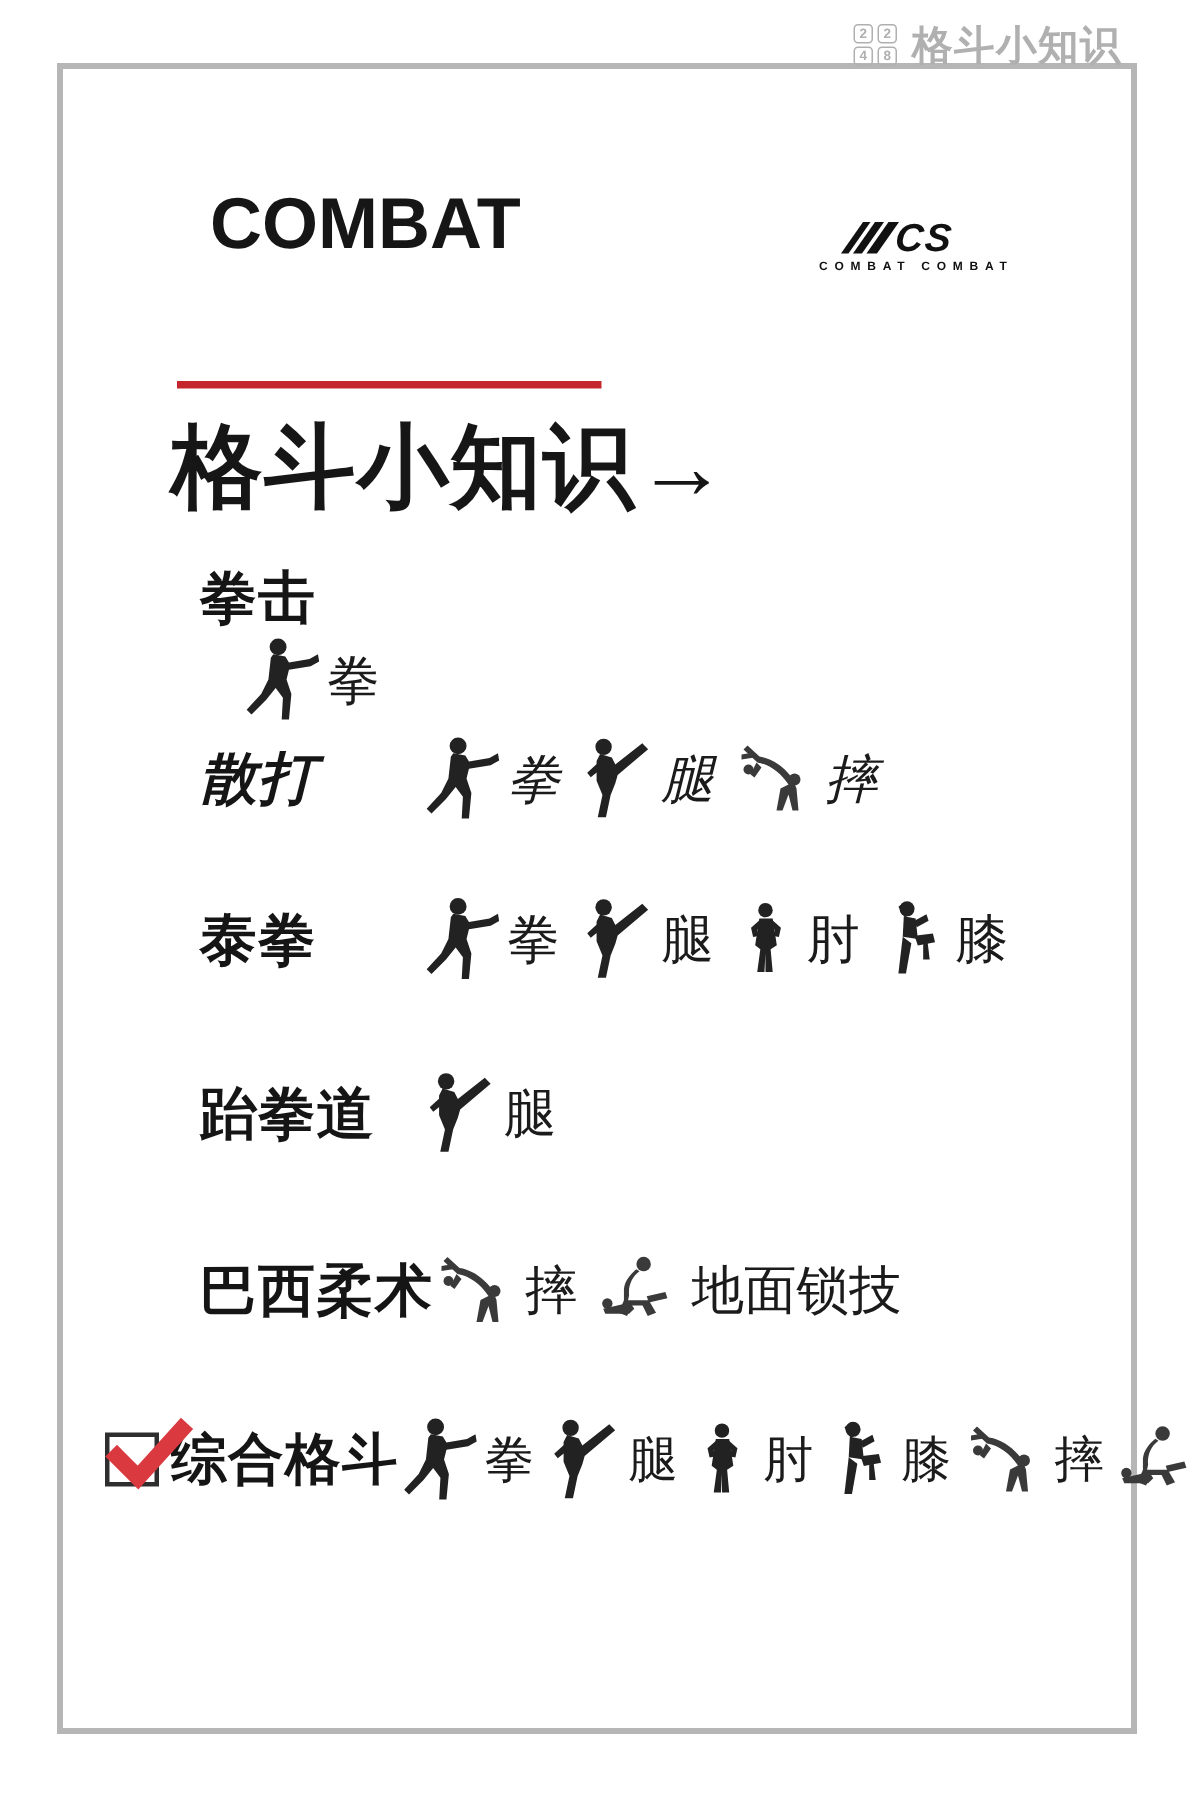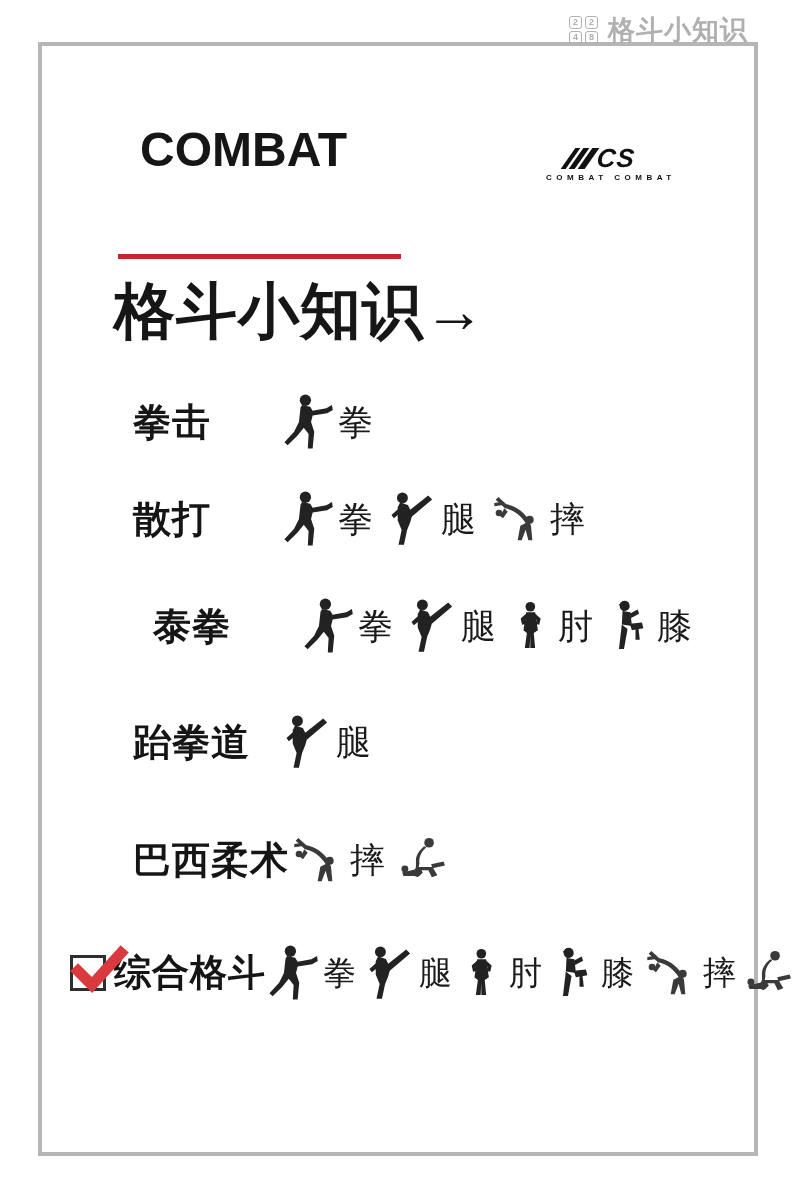--- a/index.html
+++ b/index.html
@@ -87,35 +87,35 @@
   <div class="logo-sub">COMBAT COMBAT</div>
 </div>
 
 <div class="title">
   <div>COMBAT</div>
 </div>
 <div class="red-line" style="background: rgb(196, 38, 44);"></div>
 <div class="subtitle">格斗小知识→</div>
 
 <div id="rows">
-    <div class="row" style="top: 384px; left: 133px;">
+    <div class="row" style="top: 373px; left: 133px; flex-direction: column;">
       <span class="row-label">拳击</span>
       <span class="skills">
         <span class="skill">
           <span class="icon ">
             <svg viewBox="0 0 64 72" width="52" height="58">
               <circle cx="30" cy="9" r="7"></circle>
               <path d="M26 15 L36 17 L39 22 L56 19 L63 15 L64 21 L57 25 L39 28 L37 36 L41 48 L39 69 L33 69 L34 51 L28 43 L20 53 L8 65 L4 61 L16 48 L22 36 L24 18 Z"></path>
             </svg>
           </span>
           <span class="skill-label">拳</span>
         </span>
       </span>
     </div>
-    <div class="row" style="top: 481px; left: 133px;">
+    <div class="row" style="top: 481px; left: 133px; font-style: italic;">
       <span class="row-label">散打</span>
       <span class="skills">
         <span class="skill">
           <span class="icon ">
             <svg viewBox="0 0 64 72" width="52" height="58">
               <circle cx="30" cy="9" r="7"></circle>
               <path d="M26 15 L36 17 L39 22 L56 19 L63 15 L64 21 L57 25 L39 28 L37 36 L41 48 L39 69 L33 69 L34 51 L28 43 L20 53 L8 65 L4 61 L16 48 L22 36 L24 18 Z"></path>
             </svg>
           </span>
           <span class="skill-label">拳</span>
@@ -137,21 +137,21 @@
               <circle cx="15" cy="27" r="5"></circle>
               <path d="M55 42 C47 30 36 22 24 20 L10 7 L14 3 L26 14 C40 16 52 26 59 36 L63 46 L65 68 L59 68 L55 52 L49 68 L43 68 L47 46 Z"></path>
               <path d="M23 20 L17 32 L21 35 L28 25 Z"></path>
               <path d="M21 15 L8 17 L8 12 L20 10 Z"></path>
             </svg>
           </span>
           <span class="skill-label">摔</span>
         </span>
       </span>
     </div>
-    <div class="row" style="top: 588px; left: 133px; margin-left: 20px;">
+    <div class="row" style="top: 588px; left: 133px;">
       <span class="row-label">泰拳</span>
       <span class="skills">
         <span class="skill">
           <span class="icon ">
             <svg viewBox="0 0 64 72" width="52" height="58">
               <circle cx="30" cy="9" r="7"></circle>
               <path d="M26 15 L36 17 L39 22 L56 19 L63 15 L64 21 L57 25 L39 28 L37 36 L41 48 L39 69 L33 69 L34 51 L28 43 L20 53 L8 65 L4 61 L16 48 L22 36 L24 18 Z"></path>
             </svg>
           </span>
           <span class="skill-label">拳</span>
@@ -226,20 +226,21 @@
         <span class="skill">
           <span class="icon gray">
             <svg viewBox="0 0 84 72" width="58" height="50">
               <circle cx="45" cy="11" r="7"></circle>
               <circle cx="10" cy="49" r="5"></circle>
               <path d="M41 18 C34 23 30 32 31 41 L30 46 L50 46 L57 58 L49 61 L44 51 L34 51 L29 61 L21 58 L26 46 L26 35 C27 27 32 21 38 16 Z"></path>
               <path d="M6 54 L32 48 L36 54 L31 59 L8 59 Z"></path>
               <path d="M48 42 L66 38 L68 44 L50 48 Z"></path>
             </svg>
           </span>
+          <span class="skill-label">地面锁技</span>
         </span>
       </span>
     </div>
     <div class="row has-check" style="top: 935px; left: 70px;">
       <span class="checkbox">
         <svg viewBox="0 0 52 44" width="52" height="44">
           <polyline points="4,22 18,36 47,4" fill="none" stroke-width="11" stroke-linecap="square" style="stroke: rgb(218, 58, 63);"></polyline>
         </svg>
       </span>
       <span class="row-label">综合格斗</span>

